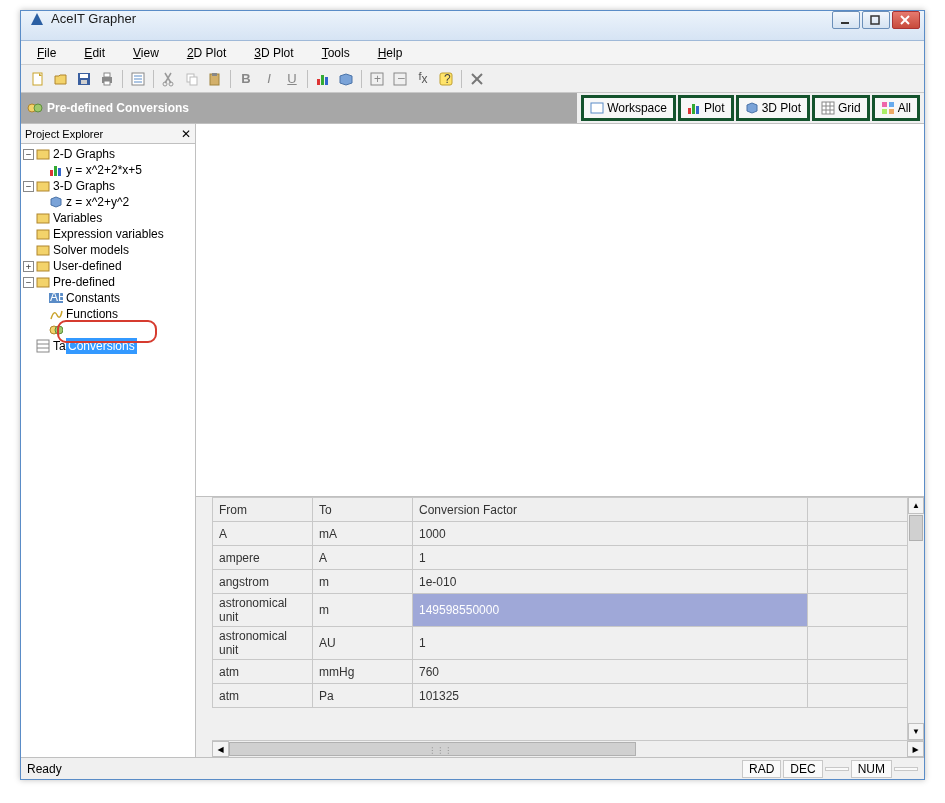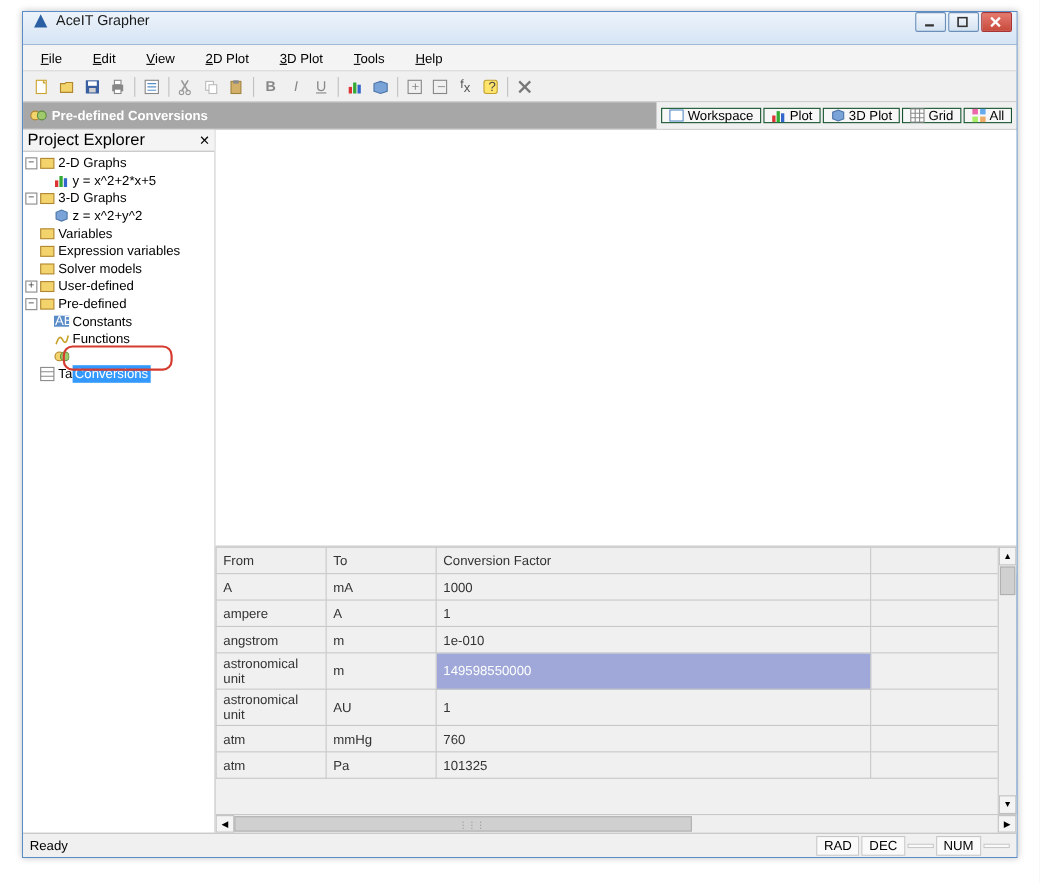--- a/index.html
+++ b/index.html
@@ -19,39 +19,39 @@
 .menubar span { padding: 2px 8px; cursor: pointer; }
 .menubar span u { text-decoration: underline; }
 
 .toolbar-row { display: flex; align-items: center; background: #f0f0f0; border-bottom: 1px solid #c8c8c8; padding: 2px 6px; gap: 1px; height: 28px; }
 .tb-btn { width: 22px; height: 22px; display: flex; align-items: center; justify-content: center; border: 1px solid transparent; cursor: pointer; border-radius: 2px; }
 .tb-sep { width: 1px; height: 18px; background: #c0c0c0; margin: 0 3px; }
 
 .header-row { display: flex; align-items: stretch; border-bottom: 1px solid #c0c0c0; }
 .header-title { flex: 1; background: #a7a7a7; color: #fff; font-weight: bold; font-size: 14px; padding: 4px 6px; display: flex; align-items: center; gap: 4px; }
 .view-tabs { display: flex; align-items: center; background: #f0f0f0; padding: 2px 4px; gap: 2px; }
-.view-tab { height: 14px; padding: 0 6px; border: 1px solid #14532d; background: #f7f7f7; display: flex; align-items: center; gap: 3px; cursor: pointer; font-size: 11px; }
+.view-tab { height: 26px; padding: 0 6px; border: 3px solid #14532d; background: #f7f7f7; display: flex; align-items: center; gap: 3px; cursor: pointer; font-size: 11px; }
 
 .body-row { flex: 1; display: flex; min-height: 0; }
 .explorer { width: 175px; border-right: 1px solid #c0c0c0; background: #fff; display: flex; flex-direction: column; }
 .explorer-hdr { height: 20px; border-bottom: 1px solid #c0c0c0; display: flex; align-items: center; padding: 0 4px; background: #f4f4f4; }
-.explorer-hdr .lbl { flex: 1; font-size: 15px; }
+.explorer-hdr .lbl { flex: 1; font-size: 11px; }
 .explorer-hdr .x { cursor: pointer; font-family: Arial; }
 .tree { flex: 1; padding: 2px 0; overflow: auto; font-size: 11px; line-height: 16px; }
 .tree-row { display: flex; align-items: center; height: 16px; white-space: nowrap; cursor: pointer; }
 .tree-row .tw { width: 11px; height: 11px; border: 1px solid #888; background: #fff; display: flex; align-items: center; justify-content: center; font-size: 9px; line-height: 1; margin-right: 2px; color: #444; font-family: monospace; }
 .tree-row .ic { width: 14px; height: 14px; margin-right: 3px; display: flex; align-items: center; justify-content: center; }
 .tree-row.sel .txt { background: #3399ff; color: #fff; padding: 0 2px; margin-top: 32px; }
 .tree-row.hl { position: relative; }
 .tree-row.hl::after { content: ''; position: absolute; left: 36px; top: -2px; width: 96px; height: 19px; border: 2px solid #d63b2f; border-radius: 9px; pointer-events: none; }
 .ind { display: inline-block; }
 
 .main { flex: 1; display: flex; flex-direction: column; min-width: 0; }
 .canvas { flex: 1; background: #fff; border-bottom: 1px solid #c0c0c0; }
-.table-wrap { height: 260px; display: flex; flex-direction: column; }
+.table-wrap { height: 260px; display: flex; flex-direction: column; margin-left: 16px; }
 .table-scroll { flex: 1; overflow: hidden; position: relative; }
 table { border-collapse: collapse; width: 100%; }
 th, td { border: 1px solid #c8c8c8; padding: 2px 6px; height: 24px; text-align: left; font-size: 12px; color: #333; }
 th { background: #efefef; font-weight: normal; }
 td.sel { background: #9fa8d8; color: #fff; }
 col.c1 { width: 100px; } col.c2 { width: 100px; } col.c3 { width: 395px; } col.c4 { width: auto; }
 .vscroll { position: absolute; right: 0; top: 0; bottom: 0; width: 17px; background: #efefef; border-left: 1px solid #c8c8c8; }
 .vscroll .arrow { height: 17px; border: 1px solid #c0c0c0; background: #f4f4f4; display: flex; align-items: center; justify-content: center; font-size: 8px; cursor: pointer; }
 .vscroll .thumb { position: absolute; top: 18px; left: 1px; right: 1px; height: 26px; background: #d0d0d0; border: 1px solid #b0b0b0; }
 .hscroll { height: 17px; background: #efefef; border-top: 1px solid #c8c8c8; display: flex; align-items: stretch; }

